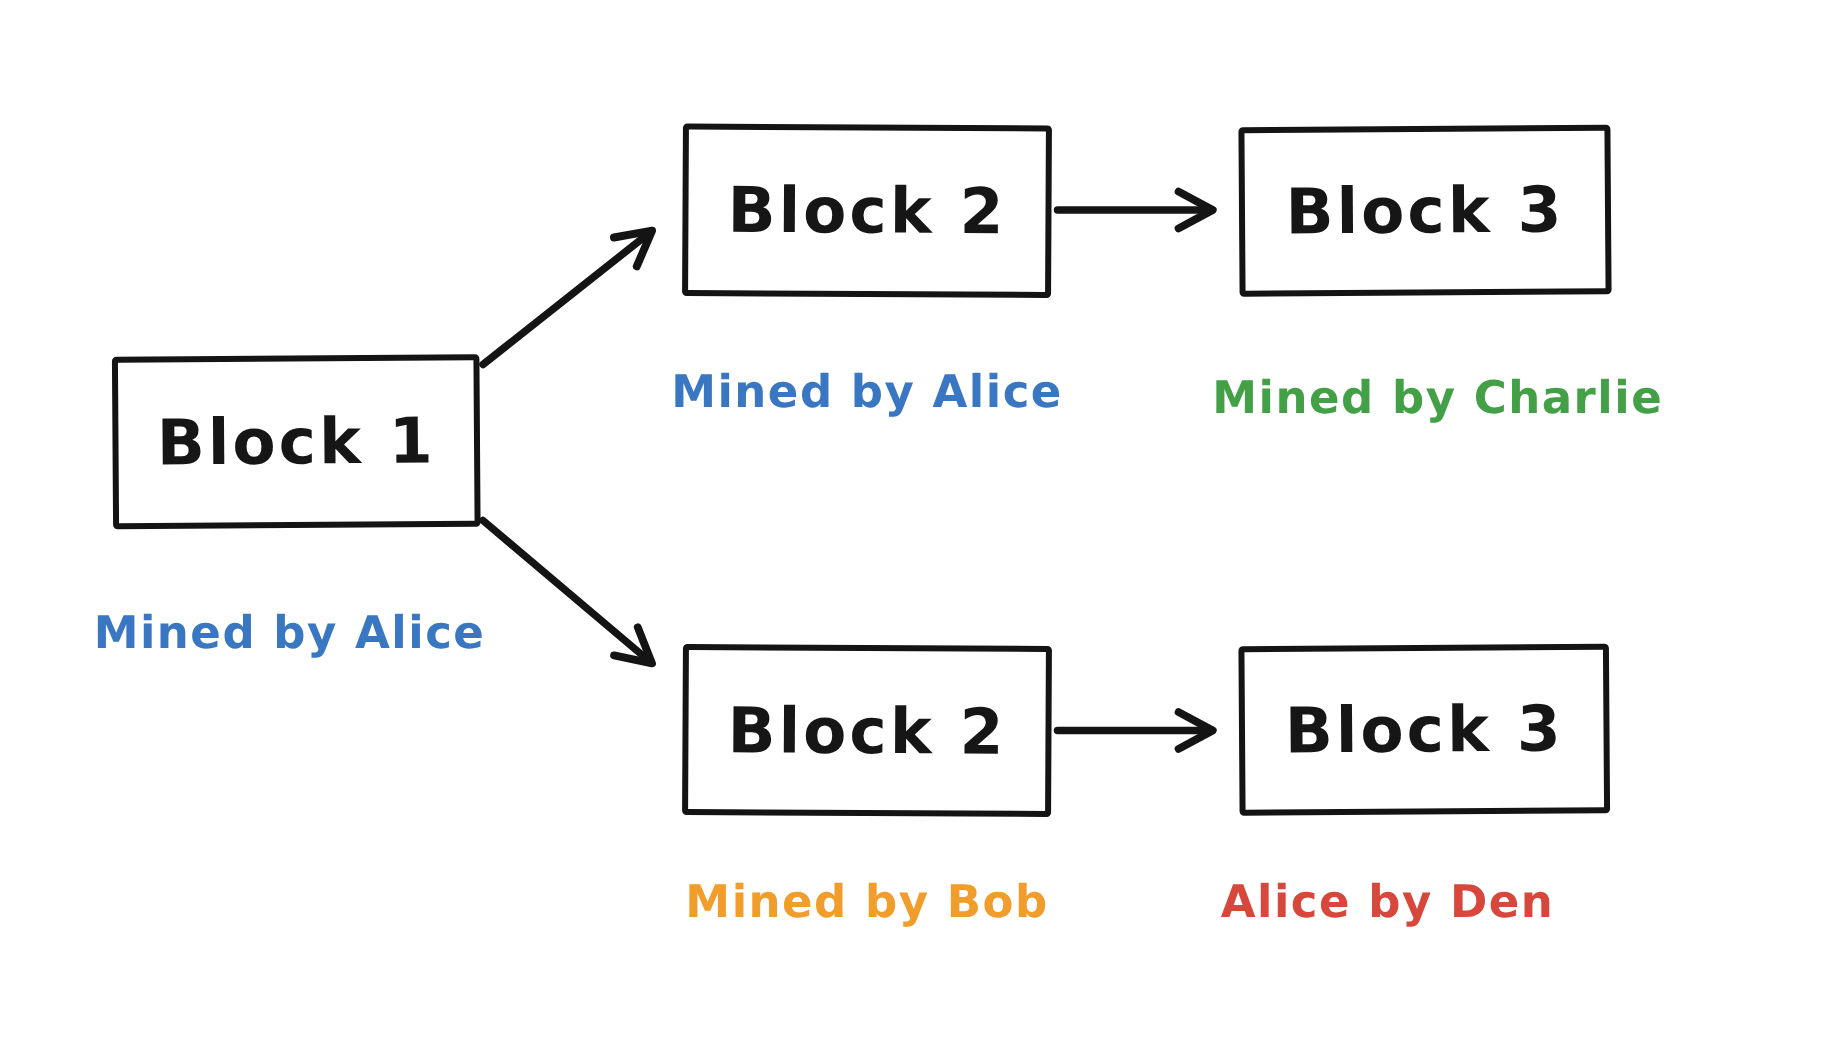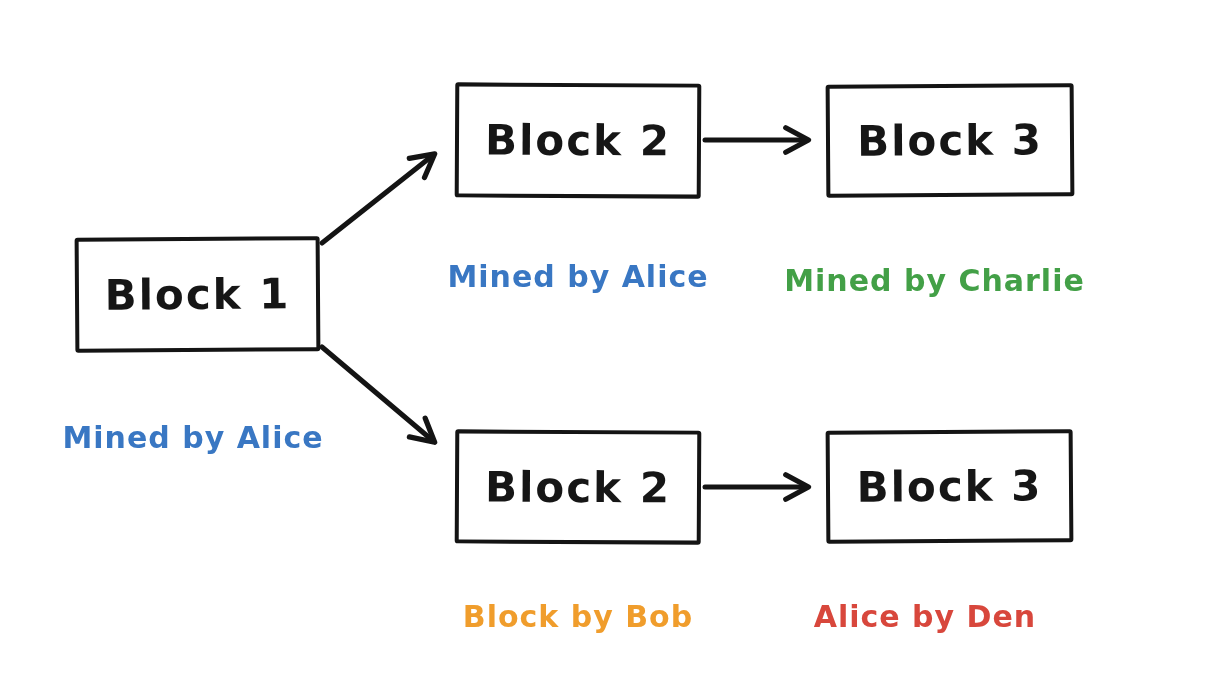--- a/index.html
+++ b/index.html
@@ -40,35 +40,34 @@
     color: #161616;
     white-space: nowrap;
   }
   .miner-label {
     position: absolute;
     font-size: 30px;
     font-weight: bold;
     letter-spacing: 1px;
     text-align: center;
     white-space: nowrap;
-    margin-top: 15px;
   }
   
   .tilt-a { transform: rotate(-0.4deg); }
   .tilt-b { transform: rotate(0.3deg); }
 
   #block-1        { left: 75px;  top: 237px; width: 245px; height: 115px; }
   #block-2-top    { left: 455px; top: 83px;  width: 246px; height: 115px; }
   #block-3-top    { left: 826px; top: 84px;  width: 248px; height: 113px; }
   #block-2-bottom { left: 455px; top: 430px; width: 246px; height: 114px; }
   #block-3-bottom { left: 826px; top: 430px; width: 247px; height: 113px; }
 
   #miner-block-1        { left: 38px;  top: 405px; width: 310px; }
   #miner-block-2-top    { left: 428px; top: 244px; width: 300px; }
-  #miner-block-3-top    { left: 772px; top: 248px; width: 325px; }
+  #miner-block-3-top    { left: 796px; top: 248px; width: 325px; }
   #miner-block-2-bottom { left: 428px; top: 584px; width: 300px; }
   #miner-block-3-bottom { left: 775px; top: 584px; width: 300px; }
 </style>
 </head>
 <body>
 
 <div class="canvas">
 
   <svg class="arrows" width="1218" height="698" viewBox="0 0 1218 698" xmlns="http://www.w3.org/2000/svg">
     <defs>
@@ -101,17 +100,17 @@
   <div class="block tilt-a" id="block-3-bottom">
     <span class="block-label">Block 3</span>
   </div>
 
   <div class="miner-label" id="miner-block-1" style="color: rgb(57, 119, 195);">Mined by Alice</div>
 
   <div class="miner-label" id="miner-block-2-top" style="color: rgb(57, 119, 195);">Mined by Alice</div>
 
   <div class="miner-label" id="miner-block-3-top" style="color: rgb(67, 160, 71);">Mined by Charlie</div>
 
-  <div class="miner-label" id="miner-block-2-bottom" style="color: rgb(240, 157, 44);">Block by Bob</div>
+  <div class="miner-label" id="miner-block-2-bottom" style="color: rgb(240, 157, 44);">Mined by Bob</div>
 
   <div class="miner-label" id="miner-block-3-bottom" style="color: rgb(216, 71, 60);">Alice by Den</div>
 
 </div>
 
 </body></html>

